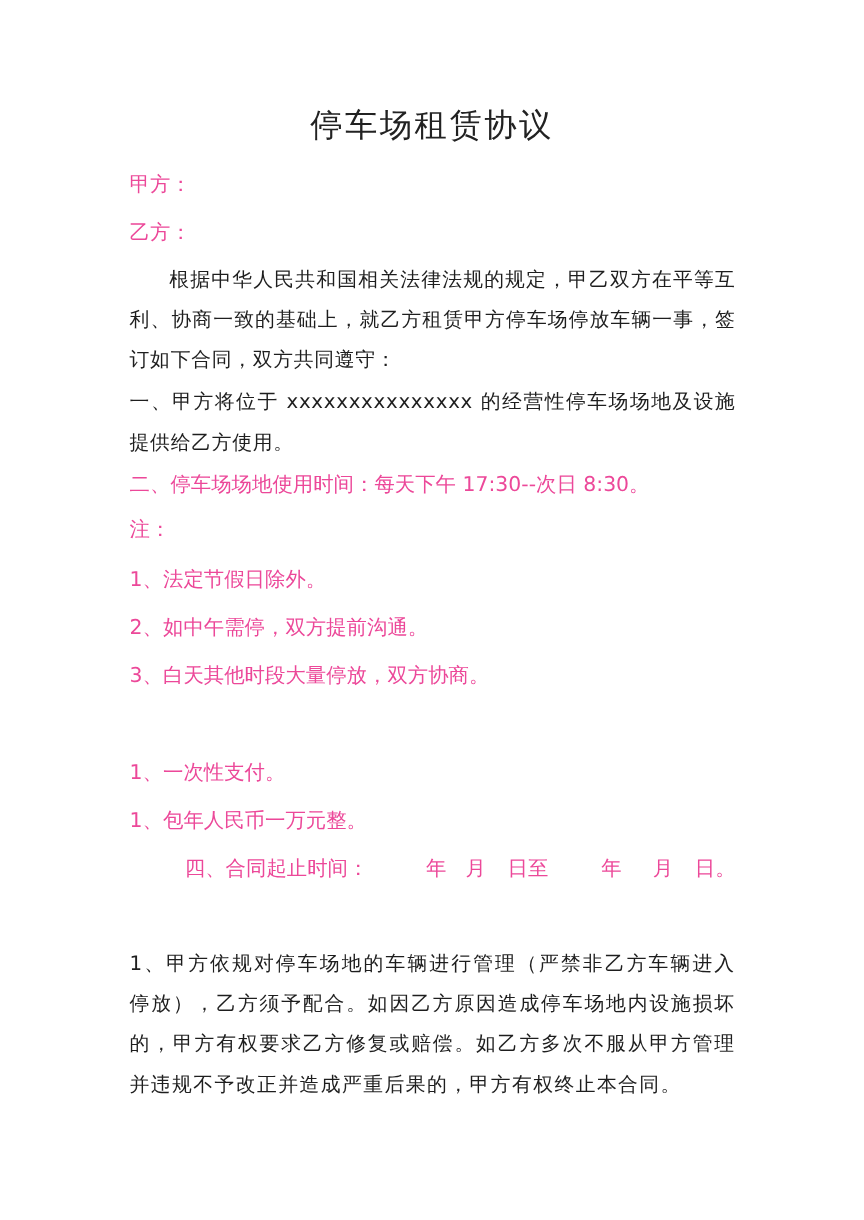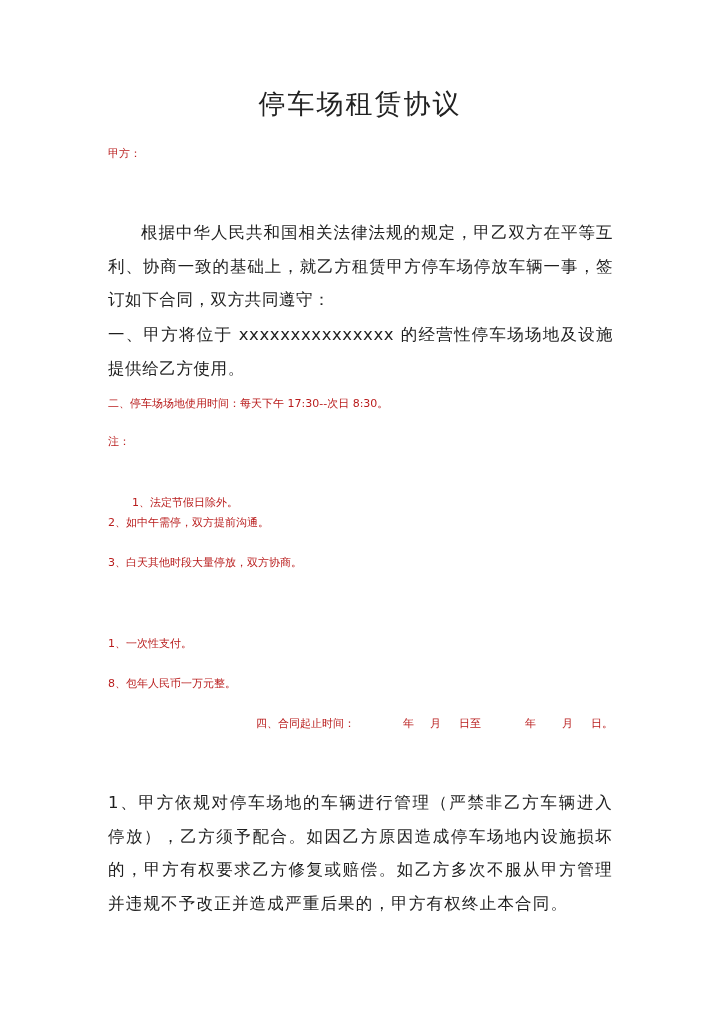--- a/index.html
+++ b/index.html
@@ -31,24 +31,24 @@
     font-family: "DejaVu Serif", "Liberation Serif", serif;
     font-size: 27px;
     letter-spacing: 2px;
     color: #222;
     font-weight: normal;
   }
   .line {
     position: absolute;
     left: 108px;
     width: 505px;
-    font-size: 11px;
+    font-size: 17px;
     line-height: 20px;
     white-space: nowrap;
-    color: #b91c1c;
+    color: #ec4899;
   }
   .para {
     position: absolute;
     left: 108px;
     width: 505px;
     font-size: 16.5px;
     line-height: 33.5px;
     color: #1e1e1e;
     text-align: justify;
     letter-spacing: 0.6px;
@@ -59,36 +59,37 @@
 </style>
 </head>
 <body>
 
 <div class="page">
 
   <div class="title">停车场租赁协议</div>
 
   <div class="line" style="top:144px;">甲方：</div>
 
+  <div class="line" style="top:184px;">乙方：</div>
 
   <div class="para" style="top:318px;">一、甲方将位于 xxxxxxxxxxxxxxx 的经营性停车场场地及设施提供给乙方使用。</div>
 
   <div class="para indent" style="top:216px;">根据中华人民共和国相关法律法规的规定，甲乙双方在平等互利、协商一致的基础上，就乙方租赁甲方停车场停放车辆一事，签订如下合同，双方共同遵守：</div>
 
   <div class="line" style="top:394px;">二、停车场场地使用时间：每天下午 17:30--次日 8:30。</div>
 
   <div class="line" style="top:432px;">注：</div>
 
-  <div class="line" style="top:493px;margin-left:24px;">1、法定节假日除外。</div>
+  <div class="line" style="top:473px;">1、法定节假日除外。</div>
   <div class="line" style="top:513px;">2、如中午需停，双方提前沟通。</div>
   <div class="line" style="top:553px;">3、白天其他时段大量停放，双方协商。</div>
 
 
   <div class="line" style="top:634px;">1、一次性支付。</div>
-  <div class="line" style="top:674px;">8、包年人民币一万元整。</div>
+  <div class="line" style="top:674px;">1、包年人民币一万元整。</div>
 
   <div class="line" style="top:714px;text-align:right;">
     <span>四、合同起止时间：</span><span class="gap" style="width:48px;"></span><span>年</span><span class="gap" style="width:16px;"></span><span>月</span><span class="gap" style="width:18px;"></span><span>日至</span><span class="gap" style="width:44px;"></span><span>年</span><span class="gap" style="width:26px;"></span><span>月</span><span class="gap" style="width:18px;"></span><span>日。</span>
   </div>
 
 
   <div class="para spaced" style="top:786px;">1、甲方依规对停车场地的车辆进行管理（严禁非乙方车辆进入停放），乙方须予配合。如因乙方原因造成停车场地内设施损坏的，甲方有权要求乙方修复或赔偿。如乙方多次不服从甲方管理并违规不予改正并造成严重后果的，甲方有权终止本合同。</div>
 
 </div>
 

